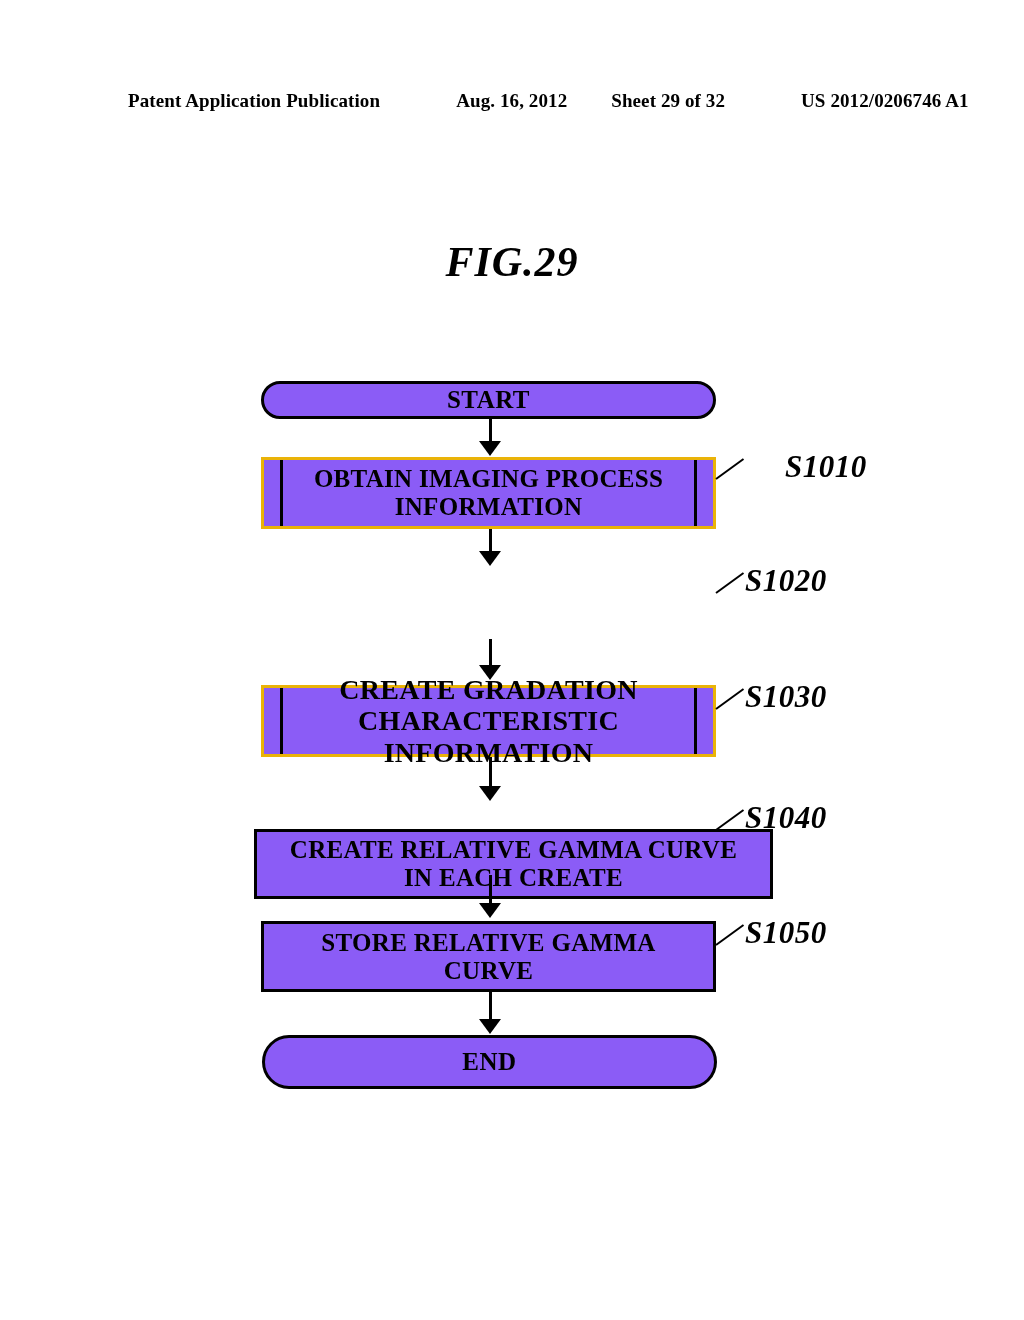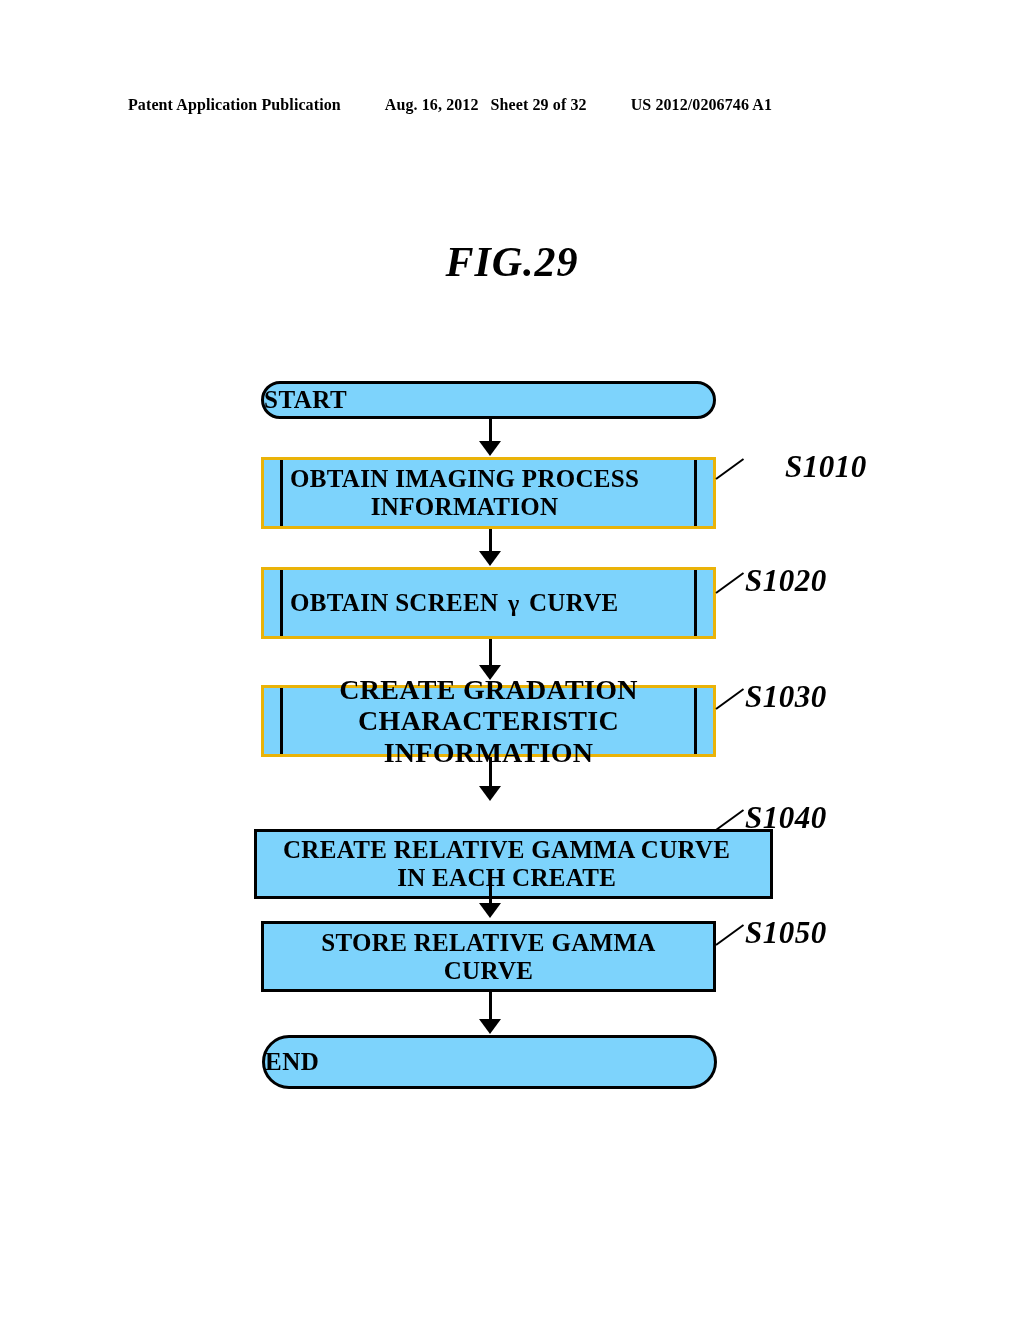--- a/index.html
+++ b/index.html
@@ -17,25 +17,26 @@
   }
 
   
   #patent-header {
     position: absolute;
     top: 88px;
     left: 128px;
     width: 768px;
     height: 26px;
     display: flex;
-    align-items: flex-end;
-    font-weight: bold;
-    font-size: 16px;
+    align-items: center;
+    font-weight: bold;
+    font-size: 19px;
     letter-spacing: 0.1px;
     white-space: nowrap;
+    gap: 32px;
   }
   #patent-header .hd-pub   { }
   #patent-header .hd-date  { margin-left: 44px; }
   #patent-header .hd-sheet { margin-left: 12px; }
   #patent-header .hd-num   { margin-left: 44px; }
 
   
   #figure-title {
     position: absolute;
     top: 238px;
@@ -53,23 +54,24 @@
     position: absolute;
     top: 0;
     left: 0;
     width: 1024px;
     height: 1320px;
   }
 
   .node {
     position: absolute;
     box-sizing: border-box;
-    background: #7dd3fc;
+    background: #8b5cf6;
     display: flex;
     align-items: center;
+    justify-content: center;
   }
 
   
   .terminator {
     border: 3px solid #000;
     border-radius: 999px;
   }
   .terminator .node-label {
     font-weight: bold;
     font-size: 25px;
@@ -175,25 +177,20 @@
       <span>OBTAIN IMAGING PROCESS</span><br>
       <span>INFORMATION</span>
     </span>
   </div>
   <div class="leader" style="left:716px; top:478px; width:34px; transform:rotate(-36deg);"></div>
   <div class="step-ref" style="left:785px; top:449px;">S1010</div>
 
   <div class="connector" style="top:529px; height:24px;"></div>
   <div class="arrowhead" style="top:551px;"></div>
 
-  <div class="node predefined" style="left:261px; top:567px; width:455px; height:72px;">
-    <span class="inner-bar left"></span>
-    <span class="inner-bar right"></span>
-    <span class="node-label">OBTAIN SCREEN <span class="gamma">γ</span> CURVE</span>
-  </div>
   <div class="leader" style="left:716px; top:592px; width:34px; transform:rotate(-36deg);"></div>
   <div class="step-ref" style="left:745px; top:563px;">S1020</div>
 
   <div class="connector" style="top:639px; height:28px;"></div>
   <div class="arrowhead" style="top:665px;"></div>
 
   <div class="node predefined" style="left:261px; top:685px; width:455px; height:72px;">
     <span class="inner-bar left"></span>
     <span class="inner-bar right"></span>
     <span class="node-label" style="padding:0 22px; font-size:28px;">

